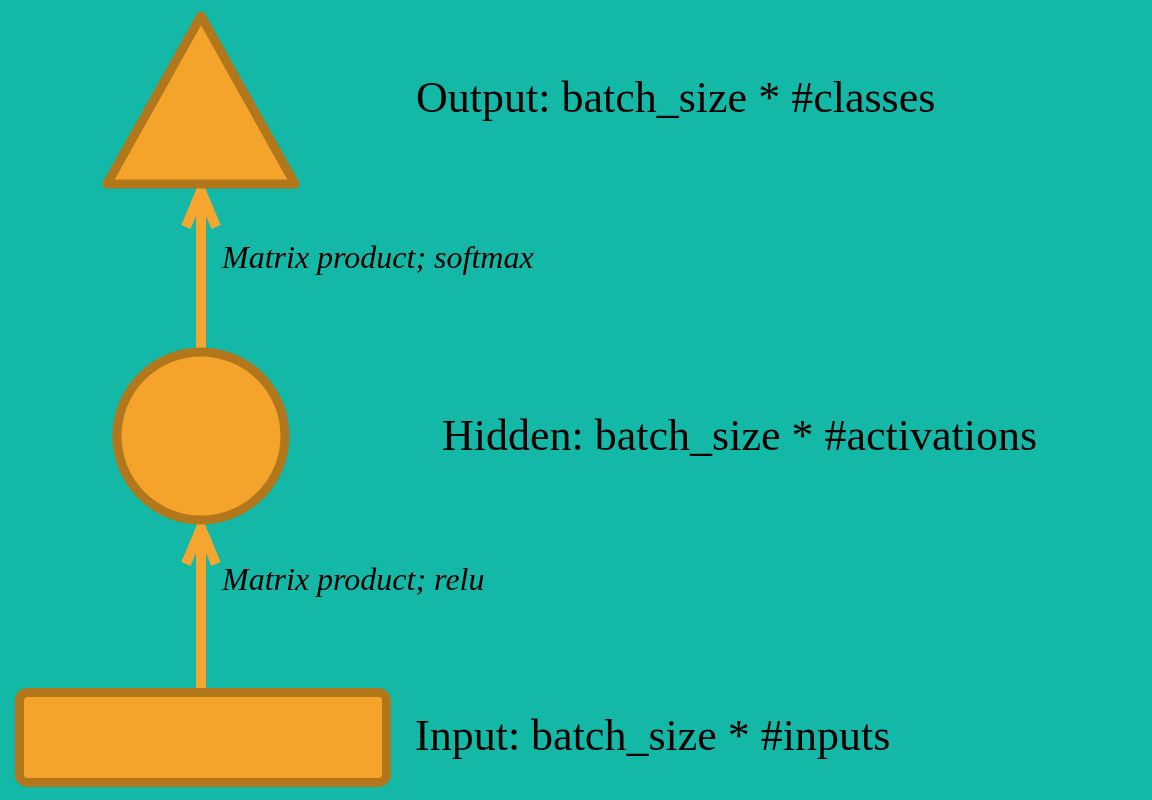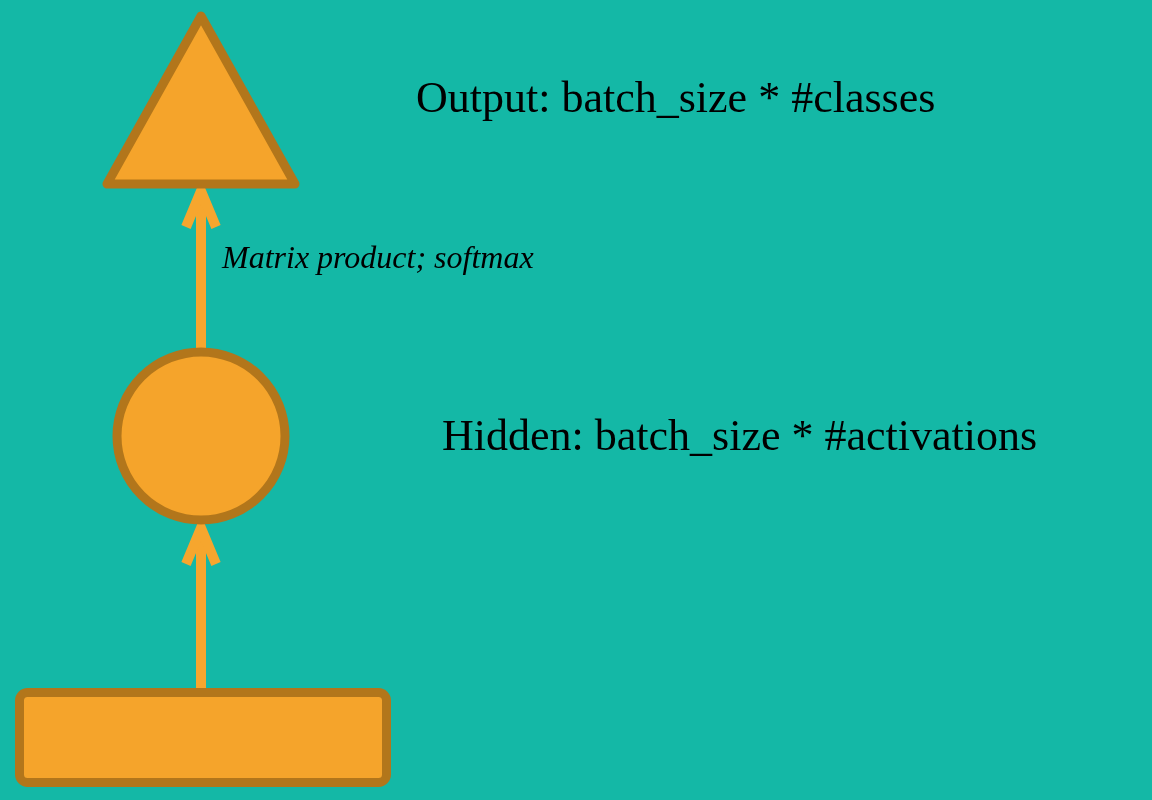--- a/index.html
+++ b/index.html
@@ -67,15 +67,17 @@
 
     <rect x="19.5" y="692.5" width="367" height="90" rx="8" stroke-width="9" fill="#F5A42B" stroke="#B2761B"></rect>
   </svg>
 
   <div class="node-label lbl-output">Output: batch_size * #classes</div>
 
   <div class="edge-label lbl-softmax">Matrix product; softmax</div>
 
   <div class="node-label lbl-hidden">Hidden: batch_size * #activations</div>
 
+  <div class="edge-label lbl-relu">Matrix product; relu</div>
 
+  <div class="node-label lbl-input">Input: batch_size * #inputs</div>
 
 </div>
 
 </body></html>

